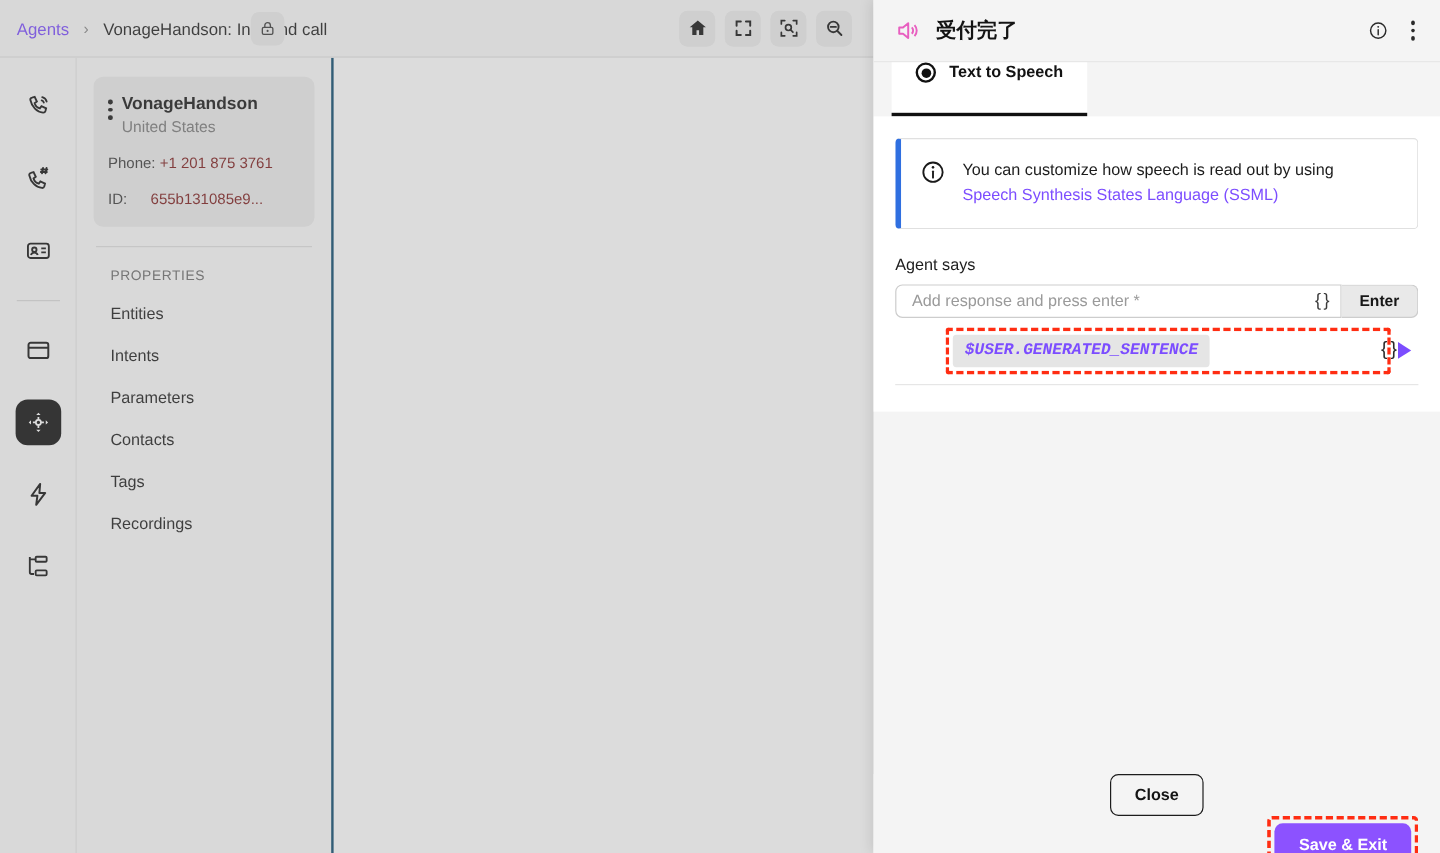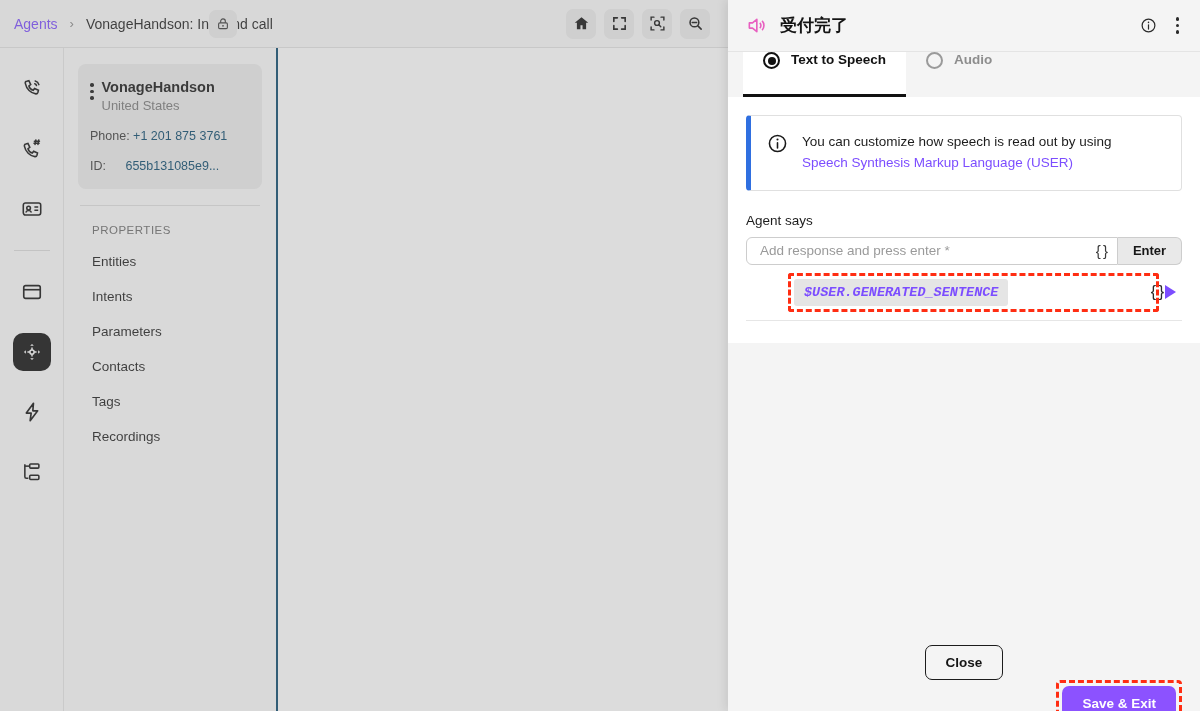--- a/index.html
+++ b/index.html
@@ -61,21 +61,21 @@
   .card {
     background: #ececec; border-radius: 8px; padding: 14px 12px 16px 12px;
   }
   .card-head { display: flex; align-items: flex-start; gap: 8px; }
   .dots-v { display: flex; flex-direction: column; gap: 3px; padding-top: 5px; }
   .dots-v i { width: 3.5px; height: 3.5px; border-radius: 50%; background: #1a1a1a; display:block;}
   .card-title { font-size: 14.5px; font-weight: 700; color: #181818; line-height: 1.25; }
   .card-sub { font-size: 13px; color: #7b7b7b; margin-top: 2px; }
   .kv { font-size: 12.5px; color: #3d3d3d; margin-top: 16px; }
   .kv .k { color: #3d3d3d; }
-  .kv .v { color: #0c4a6e; }
+  .kv .v { color: #7f1d1d; }
   .props-div { height: 1px; background: #e0e0e0; margin: 16px 2px 0 2px; }
   .props-label { font-size: 11.5px; letter-spacing: .5px; color: #6d6d6d; margin: 18px 0 8px 14px; }
   .props-item {
     font-size: 13.5px; color: #1d1d1d; padding: 10px 0 10px 14px; cursor: pointer;
   }
   .lockbtn {
     position: absolute; top: 10px; left: 209px; width: 28px; height: 28px;
     border-radius: 7px; background: #ececec; display:flex; align-items:center; justify-content:center;
     z-index: 6; cursor: pointer;
   }
@@ -372,37 +372,33 @@
       </div>
     </div>
 
     <div class="tabs">
       <div class="tab active">
         <span class="radio">
             <span class="dot"></span>
           </span>
         <span>Text to Speech</span>
       </div>
-      <div class="tab">
-        <span class="radio"></span>
-        <span>Audio</span>
-      </div>
     </div>
 
     <div class="panel-body">
 
       <div class="infobox">
         <svg class="ib-ico" viewBox="0 0 24 24" fill="none" stroke="#1a1a1a" stroke-width="1.8">
           <circle cx="12" cy="12" r="9.2"></circle>
             <path d="M12 11.2v6" stroke-linecap="round"></path>
             <circle cx="12" cy="7.4" r="1.2" fill="#1a1a1a" stroke="none"></circle>
         </svg>
         <div class="txt">
           <span>You can customize how speech is read out by using</span><br>
-          <a>Speech Synthesis Markup Language (USER)</a>
+          <a>Speech Synthesis States Language (SSML)</a>
         </div>
       </div>
 
       <div class="agent-says">Agent says</div>
 
       <div class="input-row">
         <div class="input-wrap">
           <input type="text" placeholder="Add response and press enter *" value="" style="">
           <span class="braces">{ }</span>
         </div>

